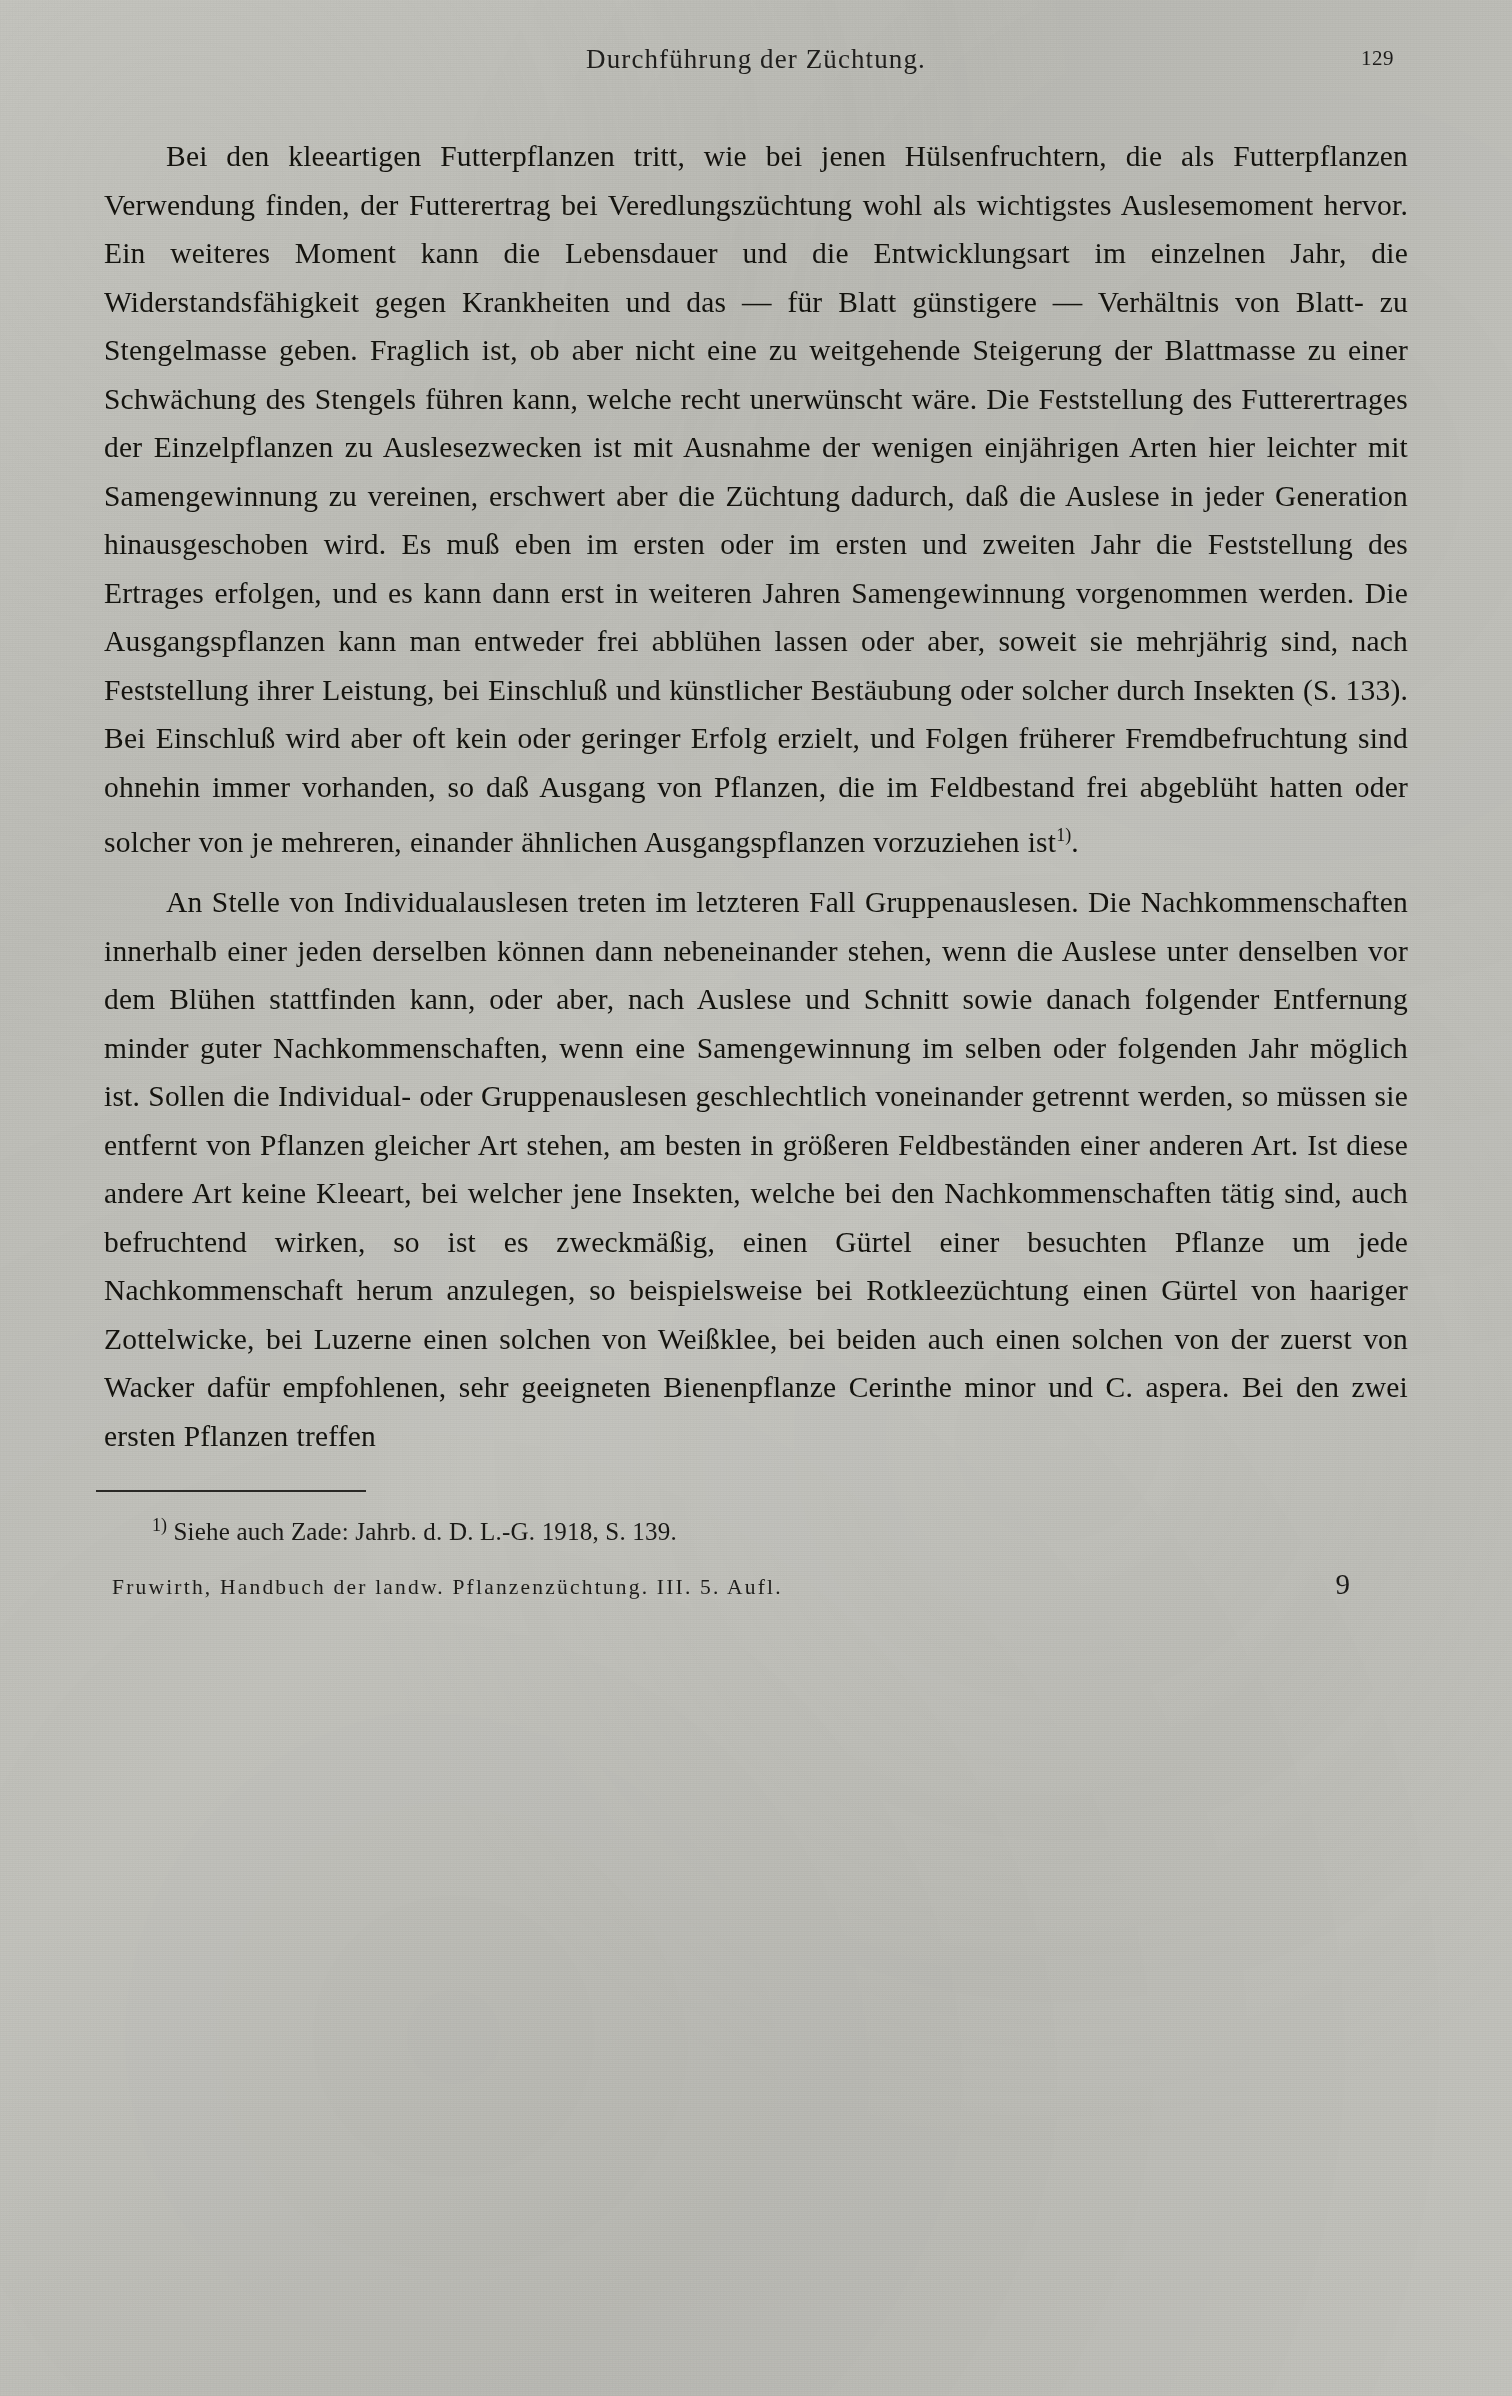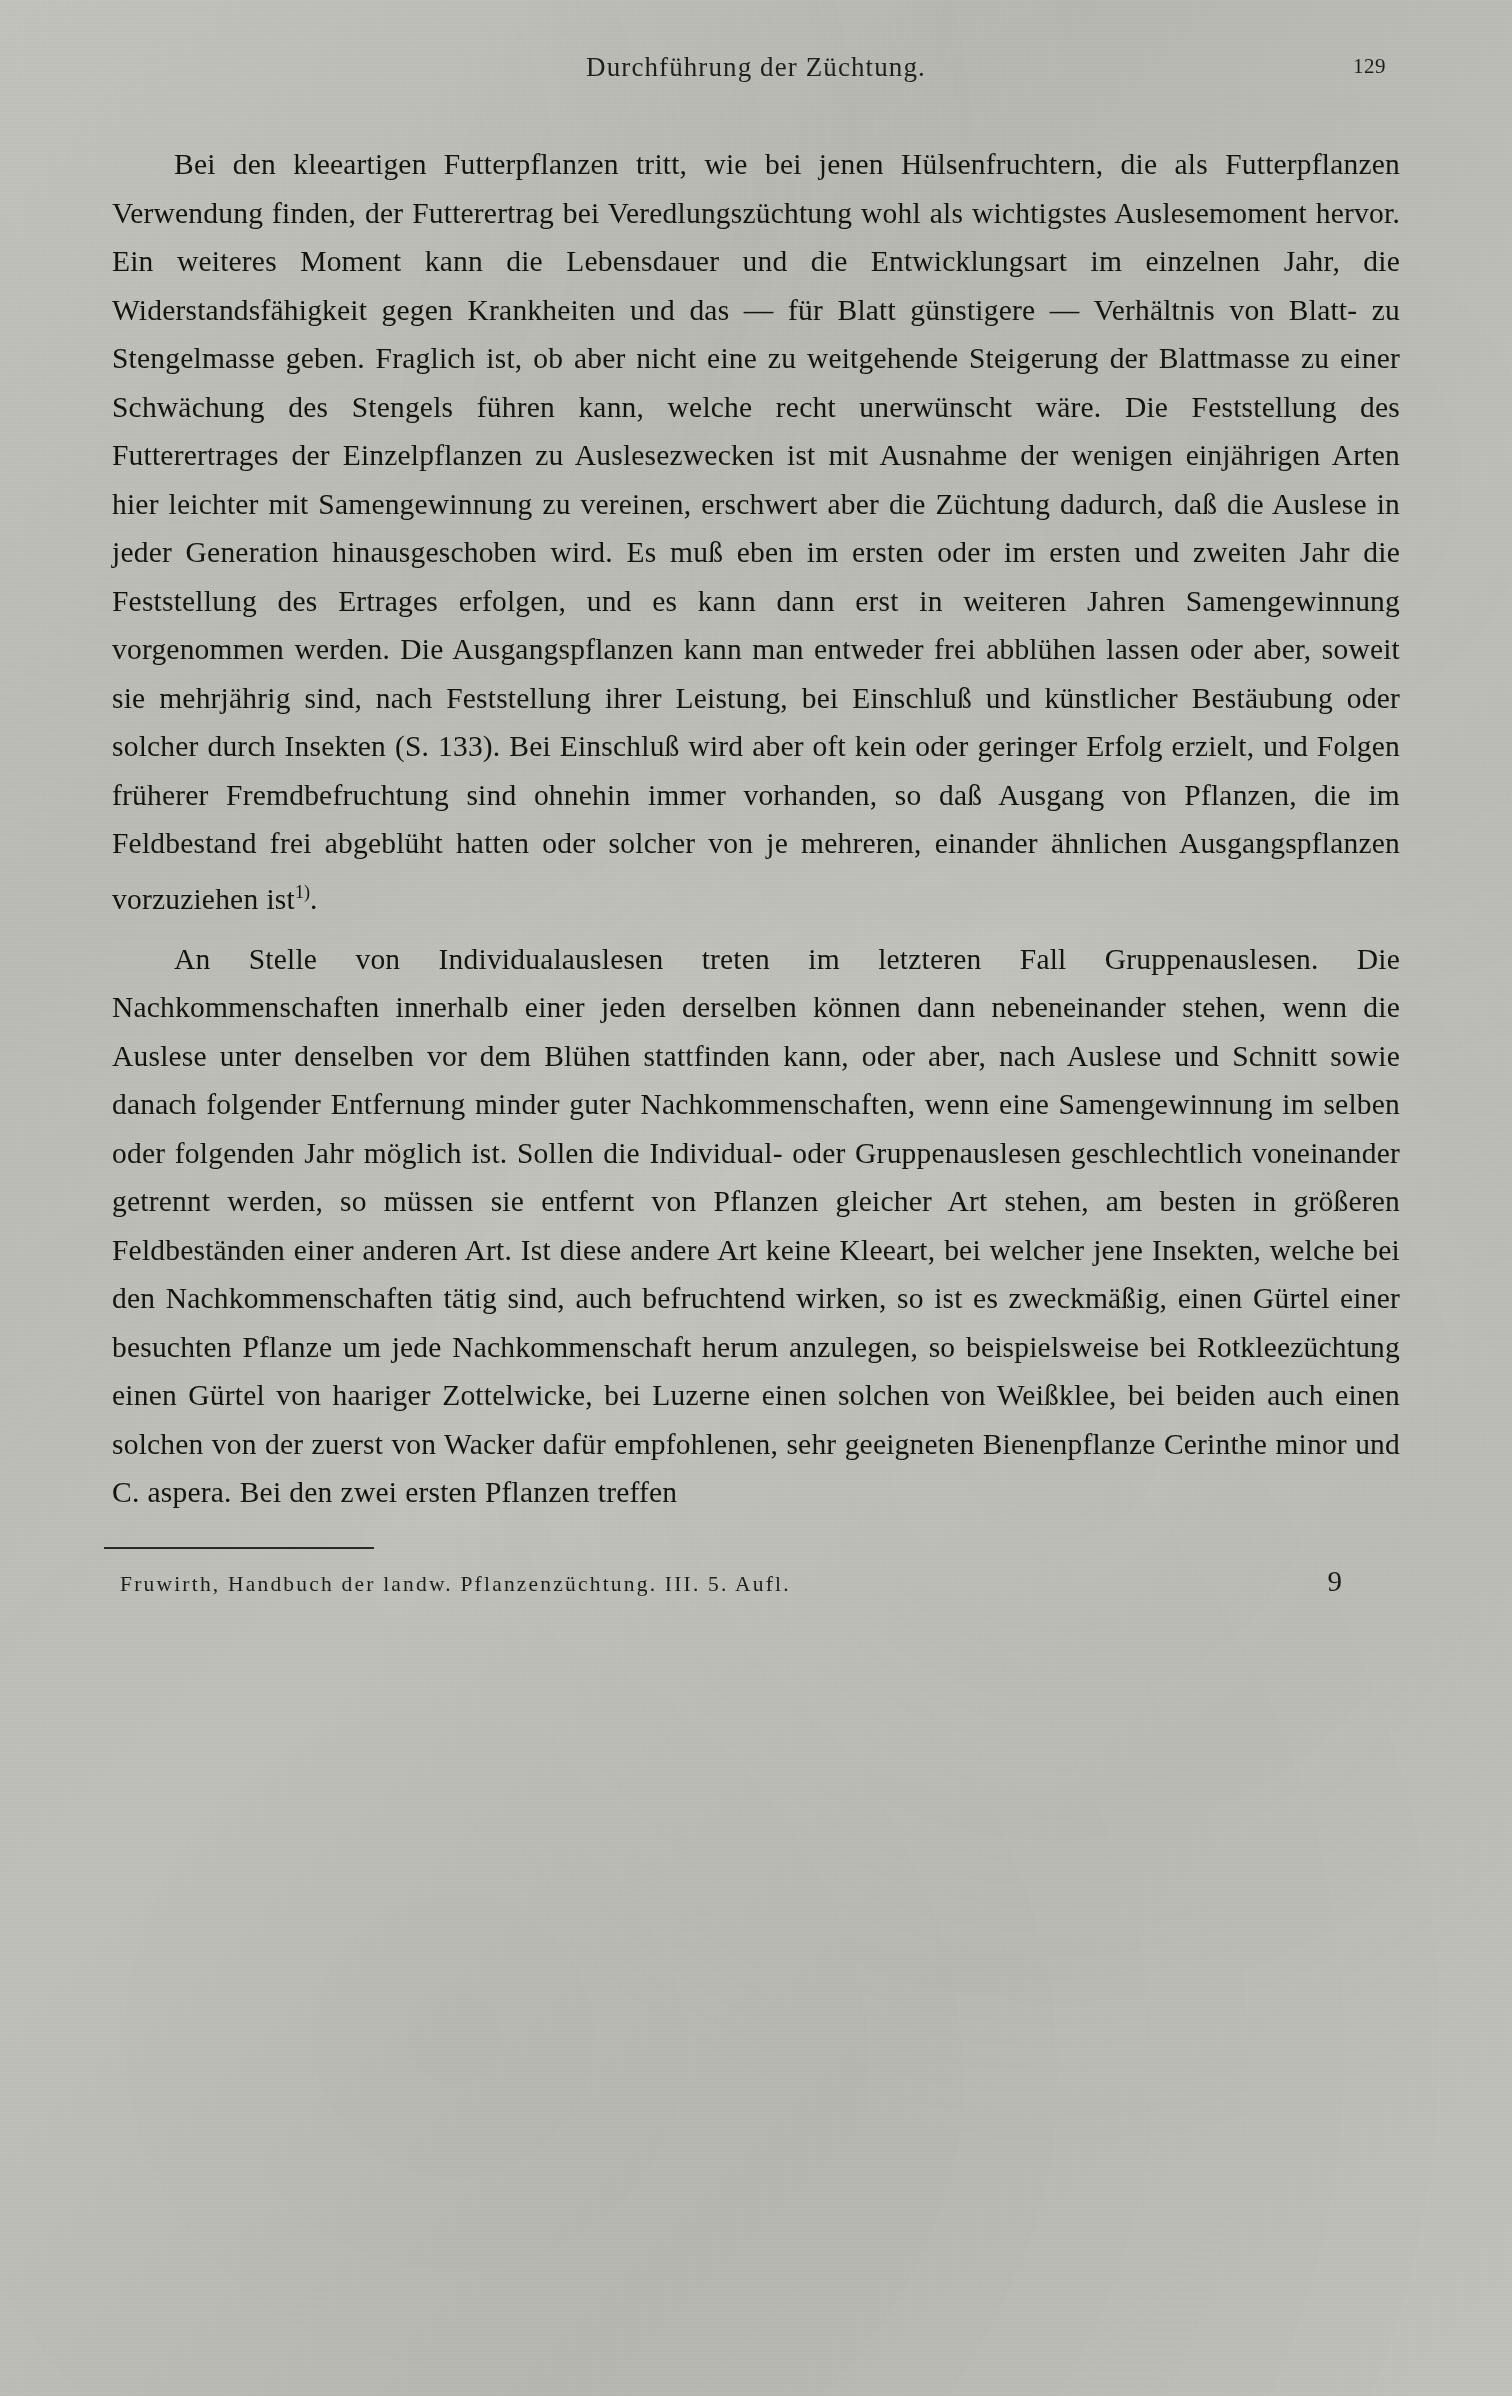--- a/index.html
+++ b/index.html
@@ -14,21 +14,21 @@
     font-family: "Liberation Serif", serif;
   }
   .page {
     position: relative;
     width: 1512px;
     height: 2396px;
     background:
       repeating-linear-gradient(0deg, rgba(0,0,0,0.012) 0px, rgba(0,0,0,0.012) 1px, rgba(255,255,255,0.012) 1px, rgba(255,255,255,0.012) 2px),
       linear-gradient(135deg, #c3c3bd 0%, #bcbcb6 25%, #c6c6c0 50%, #bdbdb7 75%, #c2c2bc 100%);
     box-sizing: border-box;
-    padding: 8px;
+    padding: 0;
   }
   .paper-texture {
     position: absolute;
     inset: 0;
     pointer-events: none;
     background:
       radial-gradient(circle at 12% 8%, rgba(255,255,255,0.22) 0%, rgba(255,255,255,0) 35%),
       radial-gradient(circle at 85% 20%, rgba(0,0,0,0.05) 0%, rgba(0,0,0,0) 40%),
       radial-gradient(circle at 30% 85%, rgba(0,0,0,0.045) 0%, rgba(0,0,0,0) 45%),
       radial-gradient(circle at 70% 60%, rgba(255,255,255,0.12) 0%, rgba(255,255,255,0) 40%);
@@ -142,20 +142,24 @@
       <div class="page-number">129</div>
     </div>
 
     <div class="body-text">
       <p><span>Bei den kleeartigen Futterpflanzen tritt, wie bei jenen Hülsenfruchtern, die als Futterpflanzen Verwendung finden, der Futterertrag bei Veredlungszüchtung wohl als wichtigstes Auslesemoment hervor. Ein weiteres Moment kann die Lebensdauer und die Entwicklungsart im einzelnen Jahr, die Widerstandsfähigkeit gegen Krankheiten und das — für Blatt günstigere — Verhältnis von Blatt- zu Stengelmasse geben. Fraglich ist, ob aber nicht eine zu weitgehende Steigerung der Blattmasse zu einer Schwächung des Stengels führen kann, welche recht unerwünscht wäre. Die Feststellung des Futterertrages der Einzelpflanzen zu Auslesezwecken ist mit Ausnahme der wenigen einjährigen Arten hier leichter mit Samengewinnung zu vereinen, erschwert aber die Züchtung dadurch, daß die Auslese in jeder Generation hinausgeschoben wird. Es muß eben im ersten oder im ersten und zweiten Jahr die Feststellung des Ertrages erfolgen, und es kann dann erst in weiteren Jahren Samengewinnung vorgenommen werden. Die Ausgangspflanzen kann man entweder frei abblühen lassen oder aber, soweit sie mehrjährig sind, nach Feststellung ihrer Leistung, bei Einschluß und künstlicher Bestäubung oder solcher durch Insekten (S. 133). Bei Einschluß wird aber oft kein oder geringer Erfolg erzielt, und Folgen früherer Fremdbefruchtung sind ohnehin immer vorhanden, so daß Ausgang von Pflanzen, die im Feldbestand frei abgeblüht hatten oder solcher von je mehreren, einander ähnlichen Ausgangspflanzen vorzuziehen ist</span><span class="sup">1)</span><span>.</span></p>
       <p>An Stelle von Individualauslesen treten im letzteren Fall Gruppenauslesen. Die Nachkommenschaften innerhalb einer jeden derselben können dann nebeneinander stehen, wenn die Auslese unter denselben vor dem Blühen stattfinden kann, oder aber, nach Auslese und Schnitt sowie danach folgender Entfernung minder guter Nachkommenschaften, wenn eine Samengewinnung im selben oder folgenden Jahr möglich ist. Sollen die Individual- oder Gruppenauslesen geschlechtlich voneinander getrennt werden, so müssen sie entfernt von Pflanzen gleicher Art stehen, am besten in größeren Feldbeständen einer anderen Art. Ist diese andere Art keine Kleeart, bei welcher jene Insekten, welche bei den Nachkommenschaften tätig sind, auch befruchtend wirken, so ist es zweckmäßig, einen Gürtel einer besuchten Pflanze um jede Nachkommenschaft herum anzulegen, so beispielsweise bei Rotkleezüchtung einen Gürtel von haariger Zottelwicke, bei Luzerne einen solchen von Weißklee, bei beiden auch einen solchen von der zuerst von Wacker dafür empfohlenen, sehr geeigneten Bienenpflanze Cerinthe minor und C. aspera. Bei den zwei ersten Pflanzen treffen</p>
     </div>
 
     <div class="footnote-rule"></div>
 
+    <div class="footnote">
+      <span class="sup">1)</span>
+      <span>Siehe auch Zade: Jahrb. d. D. L.-G. 1918, S. 139.</span>
+    </div>
 
     <div class="colophon-row">
       <div class="colophon spaced">Fruwirth, Handbuch der landw. Pflanzenzüchtung. III. 5. Aufl.</div>
       <div class="signature-number">9</div>
     </div>
 
   </div>
   <div class="noise"></div>
 </div>
 

